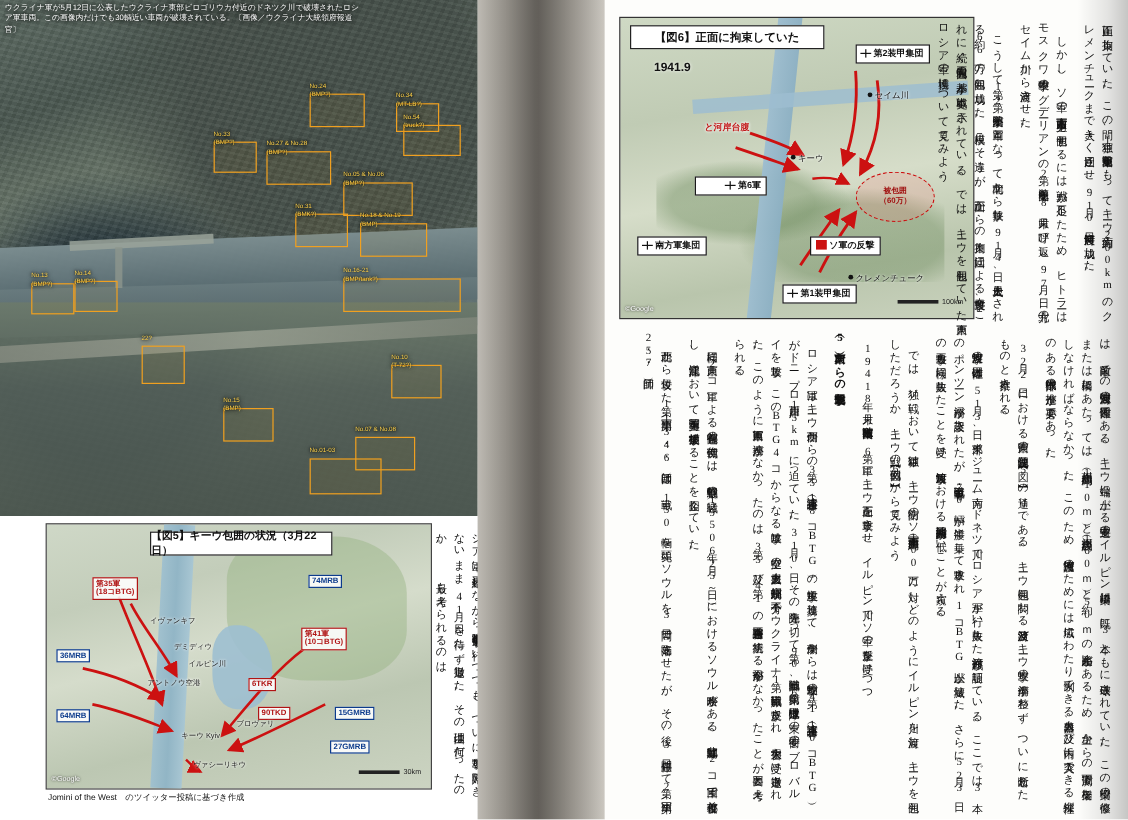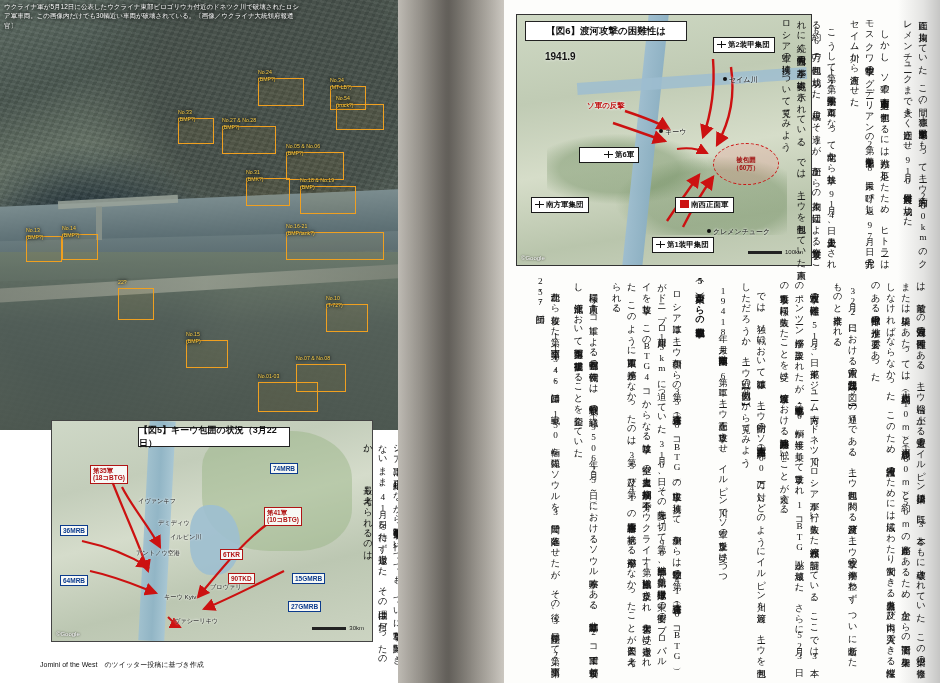--- a/index.html
+++ b/index.html
@@ -64,26 +64,25 @@
     position:absolute;border:1.6px solid #f0a020;background:rgba(255,180,0,.05);
   }
   .vlabel{
     position:absolute;font-size:5.2px;line-height:1.25;color:#ffd24a;
     font-family:"Liberation Sans", sans-serif;
     text-shadow:0 0 2px #000,0 0 4px #000;white-space:pre;
   }
 
   
   .fig5{
-    position:absolute;left:38px;top:420px;width:320px;height:220px;
+    position:absolute;left:38px;top:436px;width:320px;height:220px;
     border:1px solid #444;
     background:
       linear-gradient(165deg,#cfd8c7 0%,#c3cdba 25%,#d5dccb 45%,#bcc7b2 70%,#ccd4c2 100%);
     overflow:hidden;
-    margin-left:13px;
   }
   .fig5 .mapwater{
     position:absolute;left:92px;top:0;width:26px;height:220px;
     background:linear-gradient(90deg,#9fc0cf,#8fb4c6,#a7c6d4);transform:rotate(3deg);opacity:.95;
   }
   .fig5 .mapwater2{
     position:absolute;left:138px;top:84px;width:50px;height:70px;
     background:#9dbfd0;border-radius:40% 60% 50% 45%;opacity:.9;
   }
   .fig5 .maparea-green{
@@ -383,34 +382,34 @@
         </defs>
         <path d="M108,96 C126,102 142,108 152,114" stroke="#cc1111" stroke-width="2.4" fill="none" marker-end="url(#ar2)"></path>
         <path d="M96,108 C120,116 136,122 148,126" stroke="#cc1111" stroke-width="2.4" fill="none" marker-end="url(#ar2)"></path>
         <path d="M196,44 C198,70 196,94 186,122" stroke="#cc1111" stroke-width="2.4" fill="none" marker-end="url(#ar3)"></path>
         <path d="M214,52 C218,80 214,104 200,130" stroke="#cc1111" stroke-width="2.4" fill="none" marker-end="url(#ar3)"></path>
         <path d="M166,212 C176,192 186,176 196,162" stroke="#cc1111" stroke-width="2.4" fill="none" marker-end="url(#ar3)"></path>
         <path d="M150,206 C162,188 172,174 182,160" stroke="#cc1111" stroke-width="2.4" fill="none" marker-end="url(#ar3)"></path>
         <path d="M160,134 C172,132 182,134 190,138" stroke="#cc1111" stroke-width="2" fill="none" marker-end="url(#ar2)"></path>
       </svg>
 
-      <div class="fig6title">【図6】渡河攻撃の困難性は</div>
+      <div class="fig6title">【図6】正面に拘束していた</div>
       <div class="f6year">1941.9</div>
 
       <div id="fig6groups">
           <div class="armybox" style="left: 196px; top: 22px;"><span class="cross"></span><span>第2装甲集団</span></div>
           <div class="armybox" style="left: 62px; top: 132px; padding-left: 24px;"><span class="cross"></span><span>第6軍</span></div>
           <div class="armybox" style="left: 14px; top: 182px; text-align: center;"><span class="cross"></span><span>南方軍集団</span></div>
           <div class="armybox" style="left: 135px; top: 222px;"><span class="cross"></span><span>第1装甲集団</span></div>
         </div>
       <div id="fig6reds">
-          <div class="redbox" style="left: 158px; top: 182px;"><span class="hammer"></span><span>南西正面軍</span></div>
+          <div class="redbox" style="left: 158px; top: 182px;"><span class="hammer"></span><span>ソ軍の反撃</span></div>
         </div>
       <div id="fig6redlabels">
-          <div class="f6redlabel" style="left: 70px; top: 86px;">ソ軍の反撃</div>
+          <div class="f6redlabel" style="left: 70px; top: 86px;">と河岸台腹</div>
         </div>
       <div id="fig6places">
           <div class="dot" style="left: 206px; top: 62px;"></div>
           <div class="f6label" style="left: 212px; top: 60px;">セイム川</div>
           <div class="dot" style="left: 142px; top: 114px;"></div>
           <div class="f6label" style="left: 148px; top: 112px;">キーウ</div>
           <div class="dot" style="left: 190px; top: 214px;"></div>
           <div class="f6label" style="left: 196px; top: 212px;">クレメンチューク</div>
         </div>
 

